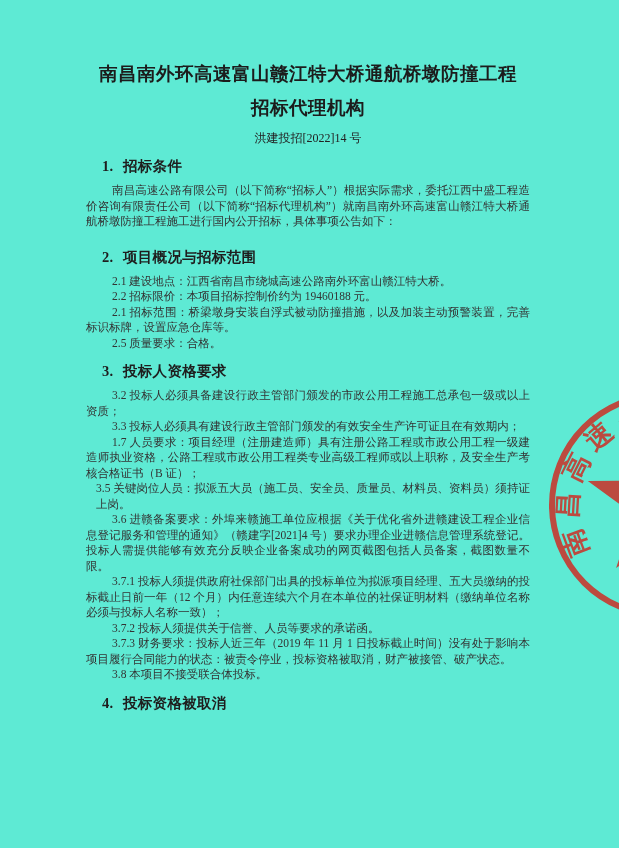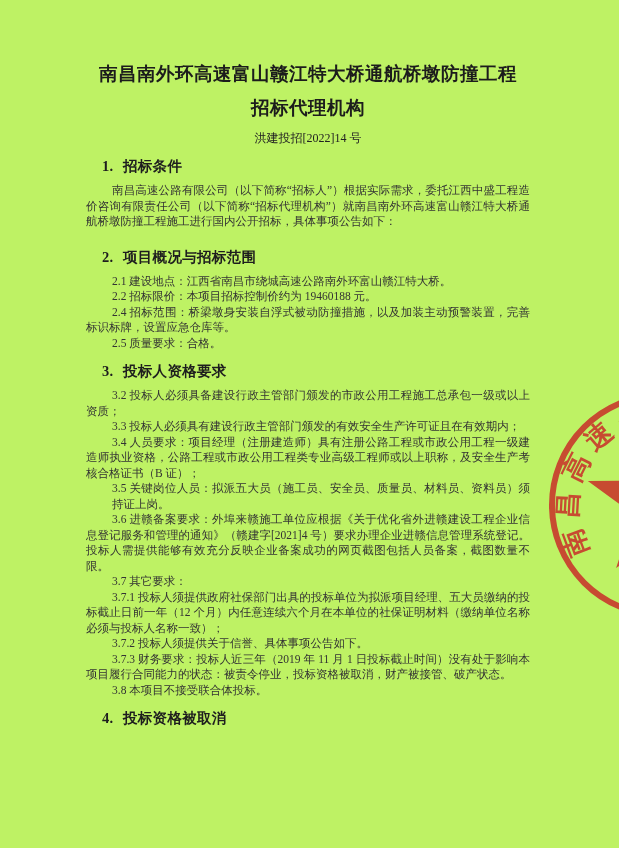--- a/index.html
+++ b/index.html
@@ -1,19 +1,19 @@
 <!DOCTYPE html>
 <html><head>
 <meta charset="utf-8">
 <style>
   html,body{margin:0;padding:0;background:#e9e9e9;}
   .page{
     position:relative;
     width:619px;height:848px;
-    background:#bef264;
+    background:#5eead4;
     overflow:hidden;
     font-family:"Liberation Serif","DejaVu Serif",serif;
     color:#2b2b2b;
     box-sizing:border-box;
     padding:62px 89px 0 86px;
   }
   .title{
     text-align:center;
     font-size:18.5px;
     font-weight:bold;
@@ -43,21 +43,21 @@
     font-size:11.5px;
     line-height:15.5px;
     margin:0;
     text-align:justify;
     text-justify:inter-ideograph;
     word-break:break-all;
     color:#333;
   }
   .para{text-indent:26px;margin:4px 0 18px 0;}
   .clause{text-indent:26px;}
-  .clause.hang{text-indent:0;margin-left:26px;}
+  .clause.hang{text-indent:0;margin-left:10px;}
   .seal{
     position:absolute;
     left:532px;top:375px;
     width:260px;height:260px;
     pointer-events:none;
     opacity:0.88;
   }
   .seal text{
     font-family:"Liberation Serif","DejaVu Serif",serif;
     font-weight:bold;
@@ -77,34 +77,33 @@
   <div class="h">
     <span class="hn">1.</span><span class="ht">招标条件</span>
   </div>
   <p class="para">南昌高速公路有限公司（以下简称“招标人”）根据实际需求，委托江西中盛工程造价咨询有限责任公司（以下简称“招标代理机构”）就南昌南外环高速富山赣江特大桥通航桥墩防撞工程施工进行国内公开招标，具体事项公告如下：</p>
 
   <div class="h">
     <span class="hn">2.</span><span class="ht">项目概况与招标范围</span>
   </div>
   <p class="clause">2.1 建设地点：江西省南昌市绕城高速公路南外环富山赣江特大桥。</p>
   <p class="clause">2.2 招标限价：本项目招标控制价约为 19460188 元。</p>
-  <p class="clause">2.4 招标范围：桥梁墩身安装自浮式被动防撞措施，以及加装主动预警装置，完善标识标牌，设置应急仓库等。</p>
+  <p class="clause">2.1 招标范围：桥梁墩身安装自浮式被动防撞措施，以及加装主动预警装置，完善标识标牌，设置应急仓库等。</p>
   <p class="clause">2.5 质量要求：合格。</p>
 
   <div class="h">
     <span class="hn">3.</span><span class="ht">投标人资格要求</span>
   </div>
   <p class="clause">3.2 投标人必须具备建设行政主管部门颁发的市政公用工程施工总承包一级或以上资质；</p>
   <p class="clause">3.3 投标人必须具有建设行政主管部门颁发的有效安全生产许可证且在有效期内；</p>
-  <p class="clause">3.4 人员要求：项目经理（注册建造师）具有注册公路工程或市政公用工程一级建造师执业资格，公路工程或市政公用工程类专业高级工程师或以上职称，及安全生产考核合格证书（B 证）；</p>
+  <p class="clause">1.7 人员要求：项目经理（注册建造师）具有注册公路工程或市政公用工程一级建造师执业资格，公路工程或市政公用工程类专业高级工程师或以上职称，及安全生产考核合格证书（B 证）；</p>
   <p class="clause hang">3.5 关键岗位人员：拟派五大员（施工员、安全员、质量员、材料员、资料员）须持证上岗。</p>
   <p class="clause">3.6 进赣备案要求：外埠来赣施工单位应根据《关于优化省外进赣建设工程企业信息登记服务和管理的通知》（赣建字[2021]4 号）要求办理企业进赣信息管理系统登记。投标人需提供能够有效充分反映企业备案成功的网页截图包括人员备案，截图数量不限。</p>
-  <p class="clause">3.7 其它要求：</p>
   <p class="clause">3.7.1 投标人须提供政府社保部门出具的投标单位为拟派项目经理、五大员缴纳的投标截止日前一年（12 个月）内任意连续六个月在本单位的社保证明材料（缴纳单位名称必须与投标人名称一致）；</p>
-  <p class="clause">3.7.2 投标人须提供关于信誉、具体事项公告如下。</p>
+  <p class="clause">3.7.2 投标人须提供关于信誉、人员等要求的承诺函。</p>
   <p class="clause">3.7.3 财务要求：投标人近三年（2019 年 11 月 1 日投标截止时间）没有处于影响本项目履行合同能力的状态：被责令停业，投标资格被取消，财产被接管、破产状态。</p>
   <p class="clause">3.8 本项目不接受联合体投标。</p>
 
   <div class="h">
     <span class="hn">4.</span><span class="ht">投标资格被取消</span>
   </div>
 
   <svg class="seal" viewBox="0 0 260 260" width="260" height="260" aria-hidden="true">
     <defs>
       <path id="sealArc" d="M 69.2,190.8 A 86,86 0 0 1 190.8,69.2 A 86,86 0 0 1 190.9,190.9"></path>

